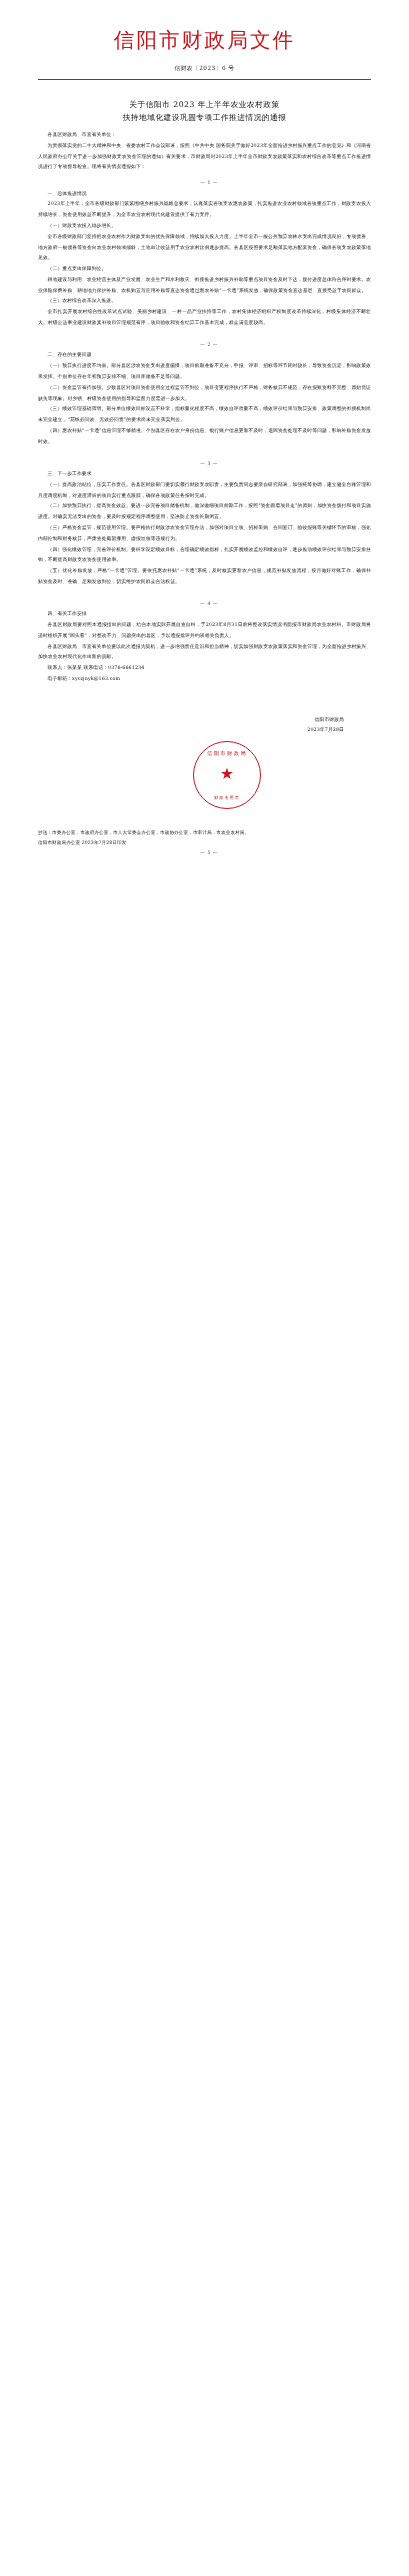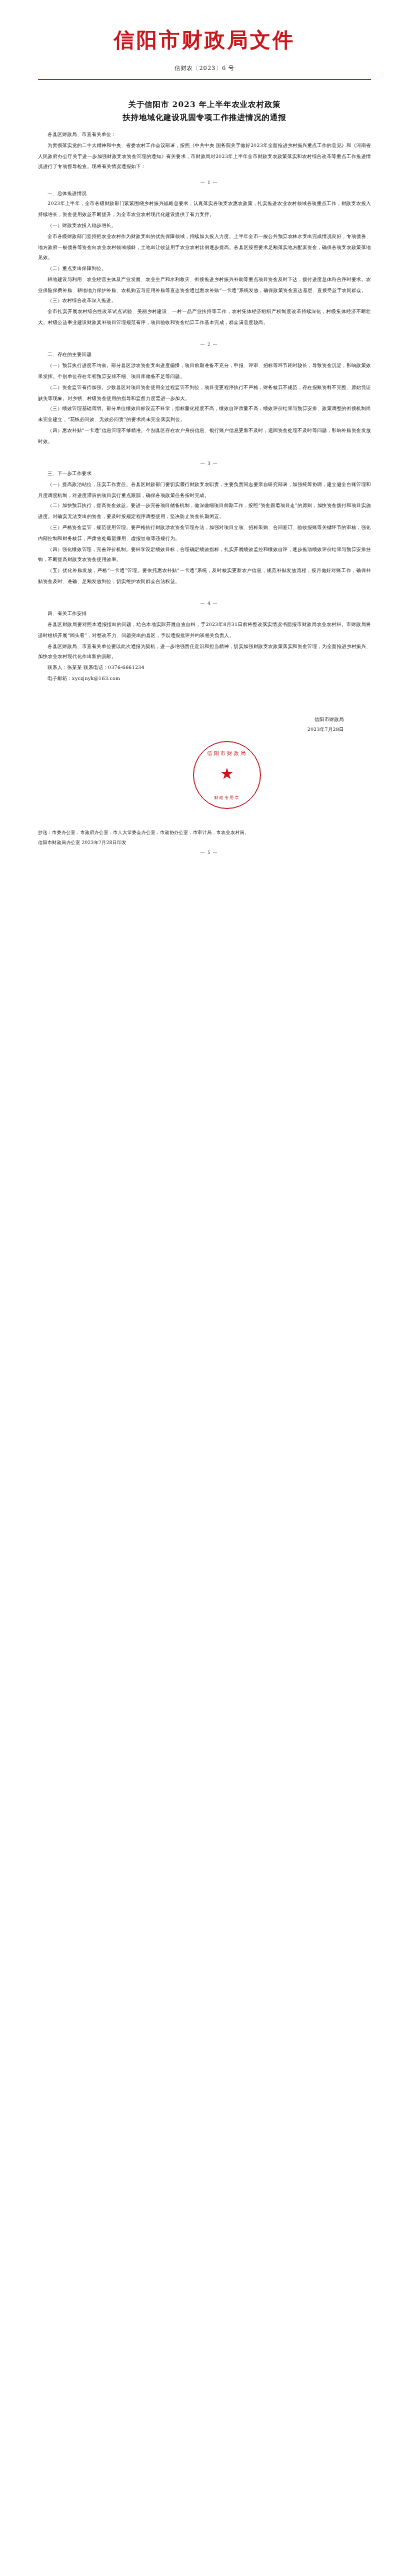--- a/index.html
+++ b/index.html
@@ -3,33 +3,33 @@
 <meta charset="utf-8">
 <style>
   html,body{margin:0;padding:0;background:#ffffff;}
   body{width:409px;font-family:"DejaVu Serif","Liberation Serif",serif;color:#111;}
   .page{width:409px;min-height:4050px;position:relative;padding:0;box-sizing:border-box;background:#fff;}
   .wrap{padding:24px 38px 31px 38px;box-sizing:border-box;}
 
   
   .masthead{text-align:center;margin-top:5.2px;}
   .masthead .title{
-    color:#c8161d;font-weight:bold;font-size:20.6px;letter-spacing:2.1px;
+    color:#c8161d;font-weight:normal;font-size:20.6px;letter-spacing:2.1px;
     font-family:"DejaVu Serif","Liberation Serif",serif;line-height:1.1;
   }
   .masthead .docnum{
     margin-top:13.4px;font-size:5.7px;color:#222;letter-spacing:0.5px;
   }
   .redline{
     height:1px;background:#c8161d;margin:6.2px 0 0 0;
   }
 
   
   .doc-title{
-    text-align:center;font-weight:bold;font-size:7.7px;line-height:1.75;
+    text-align:center;font-weight:normal;font-size:7.7px;line-height:1.75;
     margin:17.5px auto 5.2px auto;max-width:289px;letter-spacing:0.5px;
   }
 
   
   .body-text{font-size:4.8px;line-height:2.25;text-align:justify;color:#141414;letter-spacing:0.1px;}
   .body-text p{margin:0 0 0 0;text-indent:2em;}
   .body-text p.noindent{text-indent:0;}
   .pg{text-align:center;font-size:4.6px;color:#333;margin:3.1px 0 5.2px 0;text-indent:0;letter-spacing:0.5px;}
   .heading{text-indent:2em;}
   .spacer-sm{height:5.2px;}

